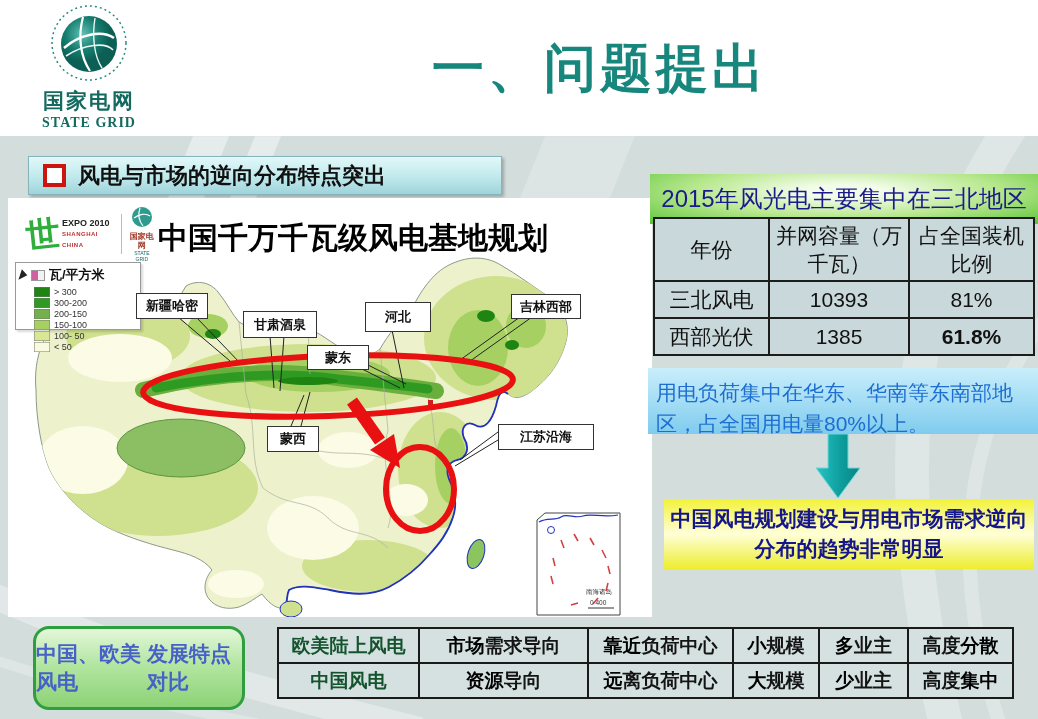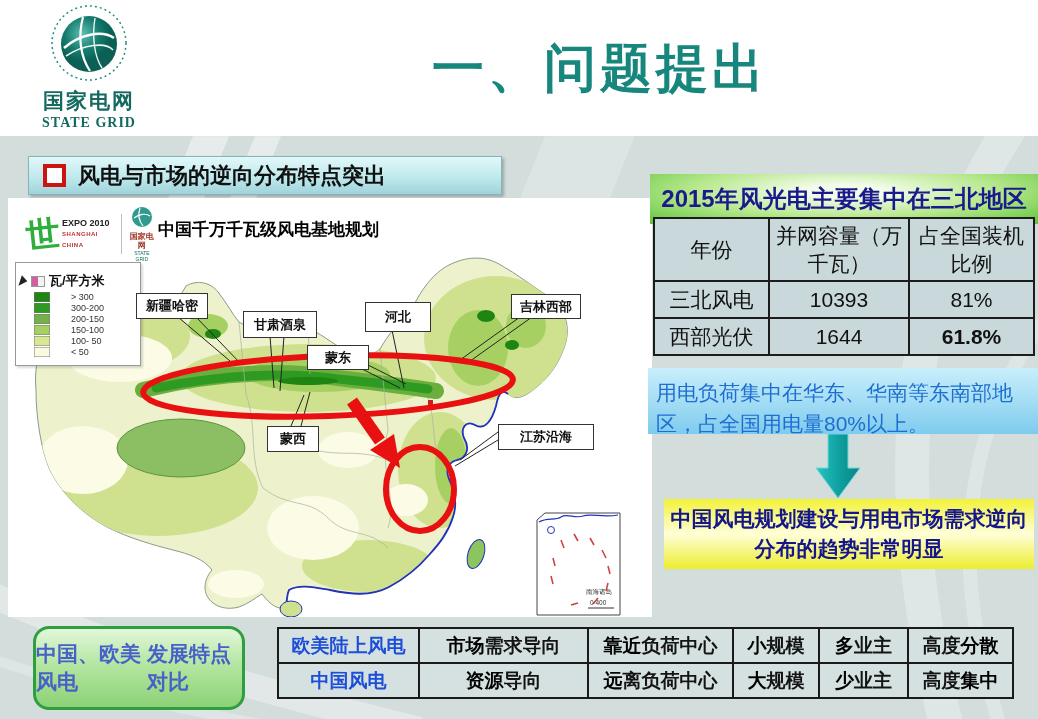--- a/index.html
+++ b/index.html
@@ -33,43 +33,43 @@
   .expo-emblem{font-size:34px;font-weight:bold;color:#2fae3c;line-height:34px;
                font-family:"DejaVu Serif",serif;transform:rotate(-6deg);}
   .expo-txt{font-size:9px;font-weight:bold;color:#222;line-height:10px;margin-left:2px;}
   .expo-city{font-size:6px;color:#c03030;letter-spacing:.5px;}
   .expo-div{width:1px;height:40px;background:#bbb;margin:0 6px;}
   .grid-mini{text-align:center;}
   .grid-mini .g-cn{font-size:8px;font-weight:bold;color:#a03a2a;line-height:9px;}
   .grid-mini .g-en{font-size:5px;color:#156a60;}
   .partner-cap{margin-top:3px;font-size:7px;color:#b07070;white-space:nowrap;}
   .map-title{position:absolute;left:150px;top:20px;width:400px;
-             font-size:17px;font-weight:bold;color:#000;}
-  .legend{position:absolute;left:7px;top:64px;width:126px;height:104px;
+             font-size:30px;font-weight:bold;color:#000;}
+  .legend{position:absolute;left:7px;top:64px;width:126px;height:68px;
           background:#fff;border:1px solid #999;box-shadow:2px 2px 2px rgba(0,0,0,.15);
-          padding:9px 4px;box-sizing:border-box;}
+          padding:3px 4px;box-sizing:border-box;}
   .legend-head{display:flex;align-items:center;gap:4px;}
   .cursor-ic{width:0;height:0;border-left:7px solid #222;border-top:4px solid transparent;
              border-bottom:7px solid transparent;transform:rotate(18deg);}
   .mini-ic{width:12px;height:9px;background:linear-gradient(90deg,#d060a0 50%,#f2f2f2 50%);border:1px solid #999;}
   .legend-title{font-size:13px;font-weight:bold;color:#111;}
   .legend-items{margin-top:2px;margin-left:14px;}
-  .legend-row{display:flex;gap:21px;height:11px;}
+  .legend-row{display:flex;align-items:center;gap:4px;height:11px;}
   .legend-row svg{flex:0 0 auto;}
   .legend-lab{font-size:9px;color:#333;}
 
   .region-label{position:absolute;background:#fff;border:1px solid #333;
       display:flex;align-items:center;justify-content:center;
       font-size:13px;font-weight:bold;color:#111;z-index:5;}
 
   
   .banner{position:absolute;left:650px;top:174px;width:388px;height:50px;
       background:radial-gradient(ellipse at 50% 35%,#f2fce9 15%,#b8e88e 55%,#5cc437 100%);
       display:flex;align-items:center;justify-content:center;
-      font-size:24px;font-weight:bold;color:#1a1a8c;}
+      font-size:24px;font-weight:normal;color:#1a1a8c;}
   .stats-table{position:absolute;left:653px;top:217px;border-collapse:collapse;table-layout:fixed;}
   .stats-table td{border:2px solid #1c1c1c;background:#c9d8da;text-align:center;
       font-size:21px;color:#111;padding:2px 2px;}
   .stats-table .hrow td{height:57px;font-size:21px;}
   .stats-table .drow td{height:31px;}
   .stats-bold{font-weight:bold;font-size:22px;}
 
   .load-note{position:absolute;left:648px;top:368px;width:390px;height:66px;
       background:linear-gradient(180deg,#c9eefb 0%,#a8dff5 45%,#7fcbee 100%);
       font-size:21px;font-weight:normal;color:#1e6ed2;line-height:31px;
@@ -82,21 +82,21 @@
 
   
   .compare-cap{position:absolute;left:33px;top:626px;width:212px;height:84px;
       border:3px solid #2f9e3f;border-radius:16px;
       background:linear-gradient(180deg,#e2f7da 0%,#b4e6a2 45%,#8cd276 100%);
       display:flex;flex-direction:row;align-items:center;justify-content:center;
       font-size:21px;font-weight:bold;color:#4761c8;line-height:28px;box-sizing:border-box;}
   .compare-table{position:absolute;left:277px;top:627px;border-collapse:collapse;table-layout:fixed;}
   .compare-table td{border:2px solid #1a1a1a;background:#d5e1e1;text-align:center;
       font-size:19px;font-weight:bold;height:33px;padding:0 2px;}
-  .c-name{color:#1d4ed8;margin-left:12px;}
+  .c-name{color:#14532d;margin-left:12px;}
   .seg-hl{color:#000000;}
   .seg-pl{color:#141414;}
 </style>
 </head>
 <body>
 
 <div class="slide">
 
   <div class="top-band"></div>
 
@@ -345,21 +345,21 @@
         <td>并网容量（万千瓦）</td>
         <td>占全国装机比例</td>
       </tr>
       <tr class="drow">
         <td>三北风电</td>
         <td>10393</td>
         <td>81%</td>
       </tr>
       <tr class="drow">
         <td>西部光伏</td>
-        <td>1644</td>
+        <td>1385</td>
         <td class="stats-bold">61.8%</td>
       </tr>
     </tbody>
       </table>
 
     <div class="load-note">用电负荷集中在华东、华南等东南部地区，占全国用电量80%以上。</div>
 
     <svg class="flow-arrow" width="64" height="66">
       <defs>
         <linearGradient id="arrG" x1="0" y1="0" x2="1" y2="0">

